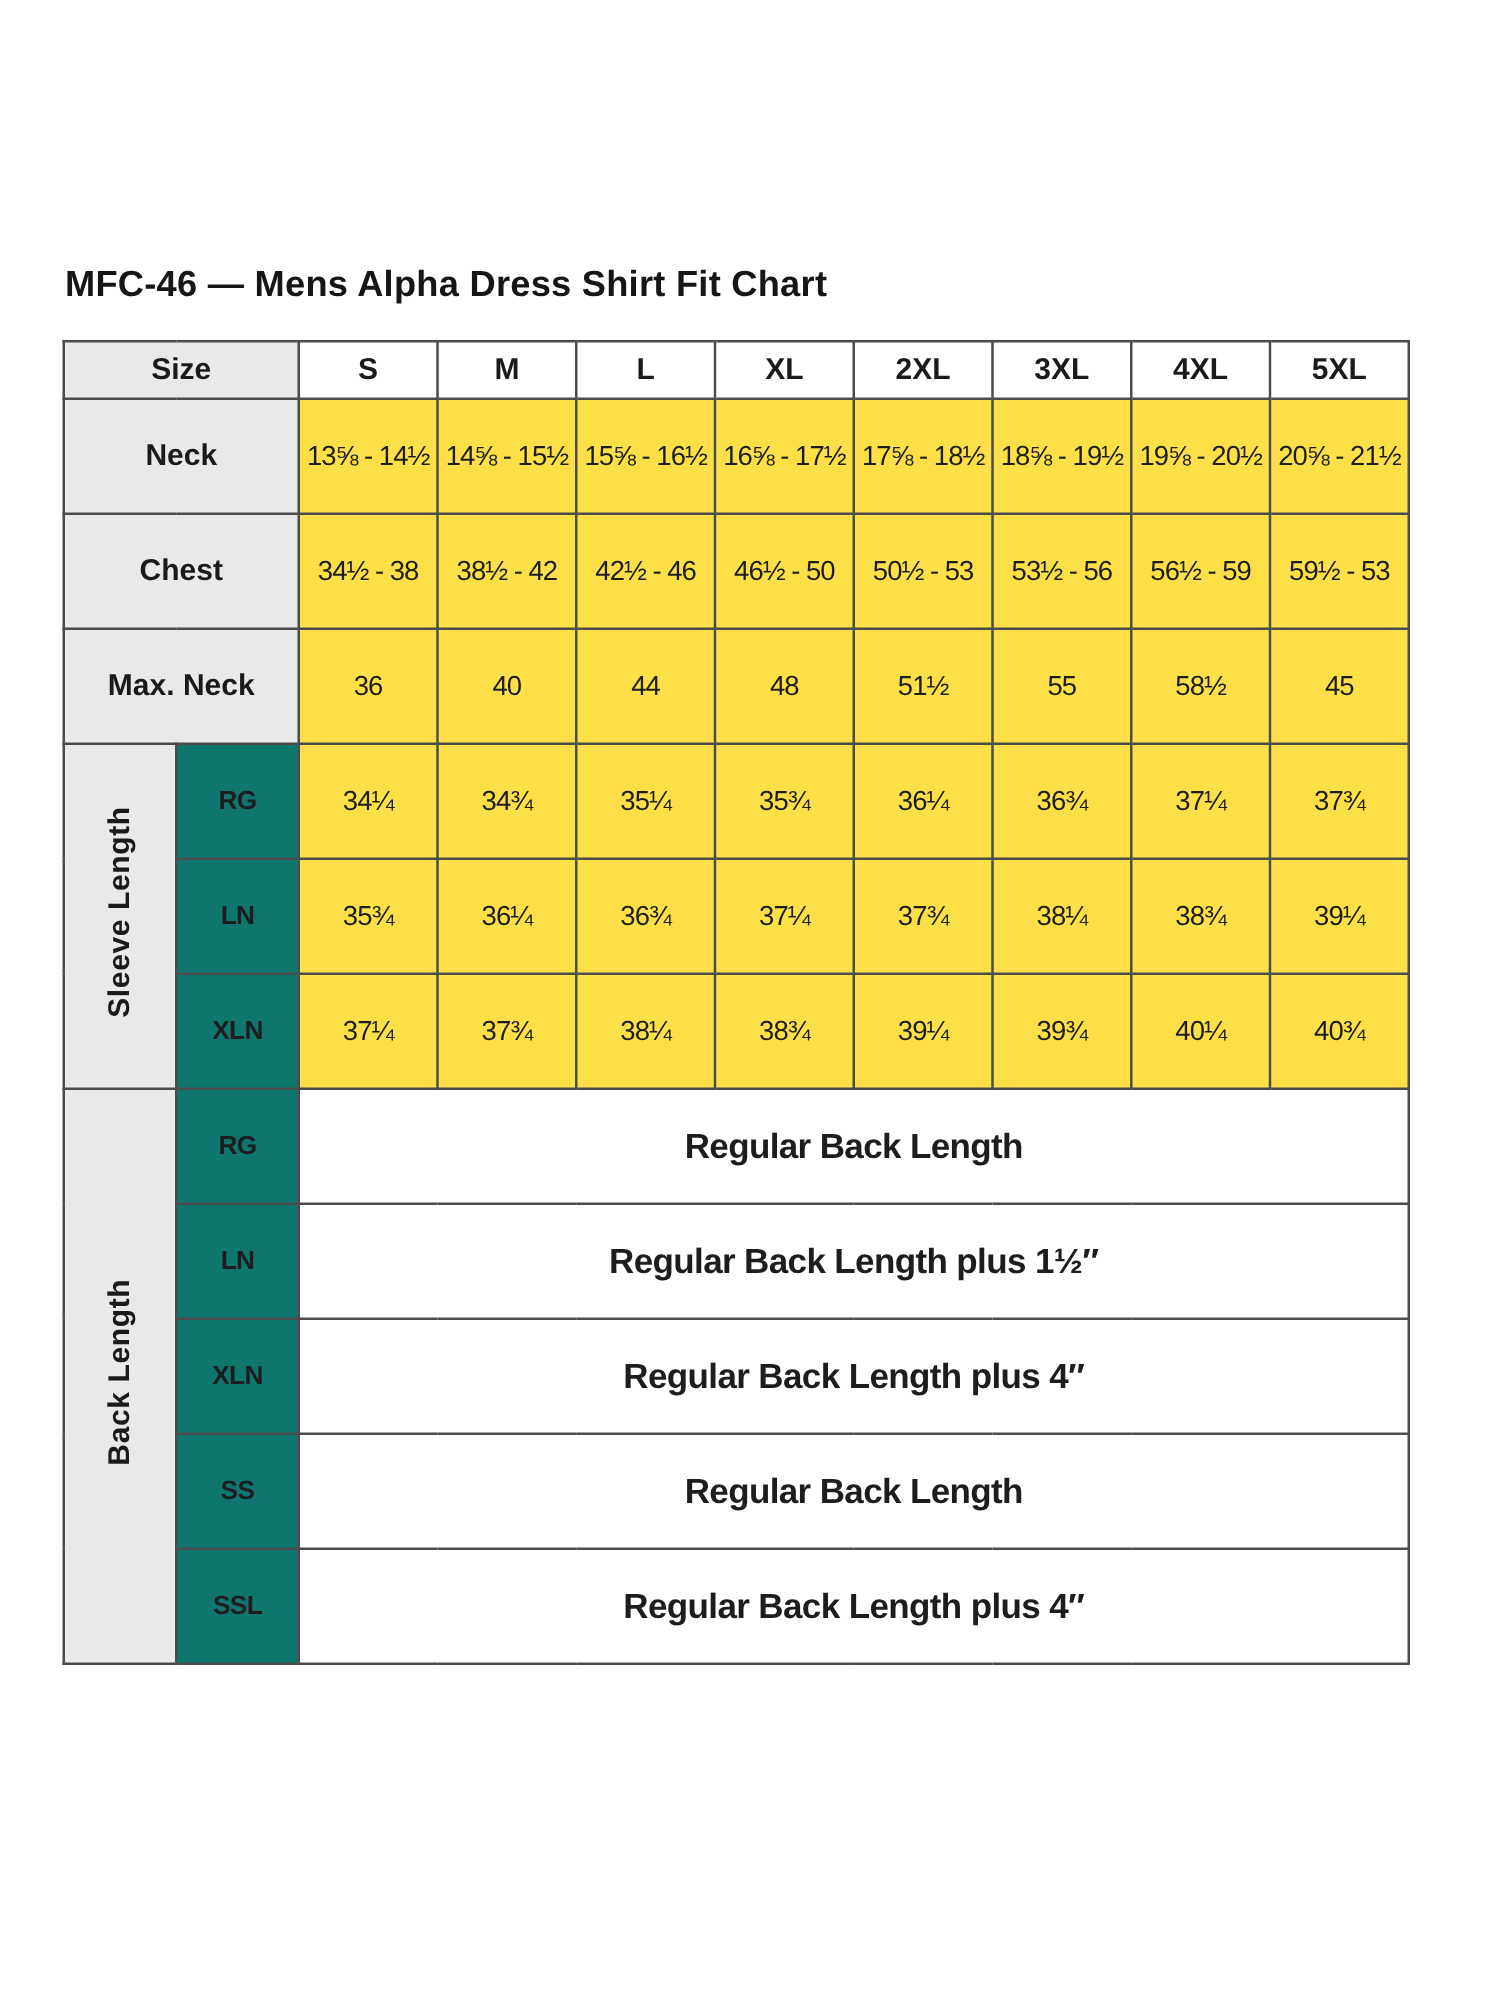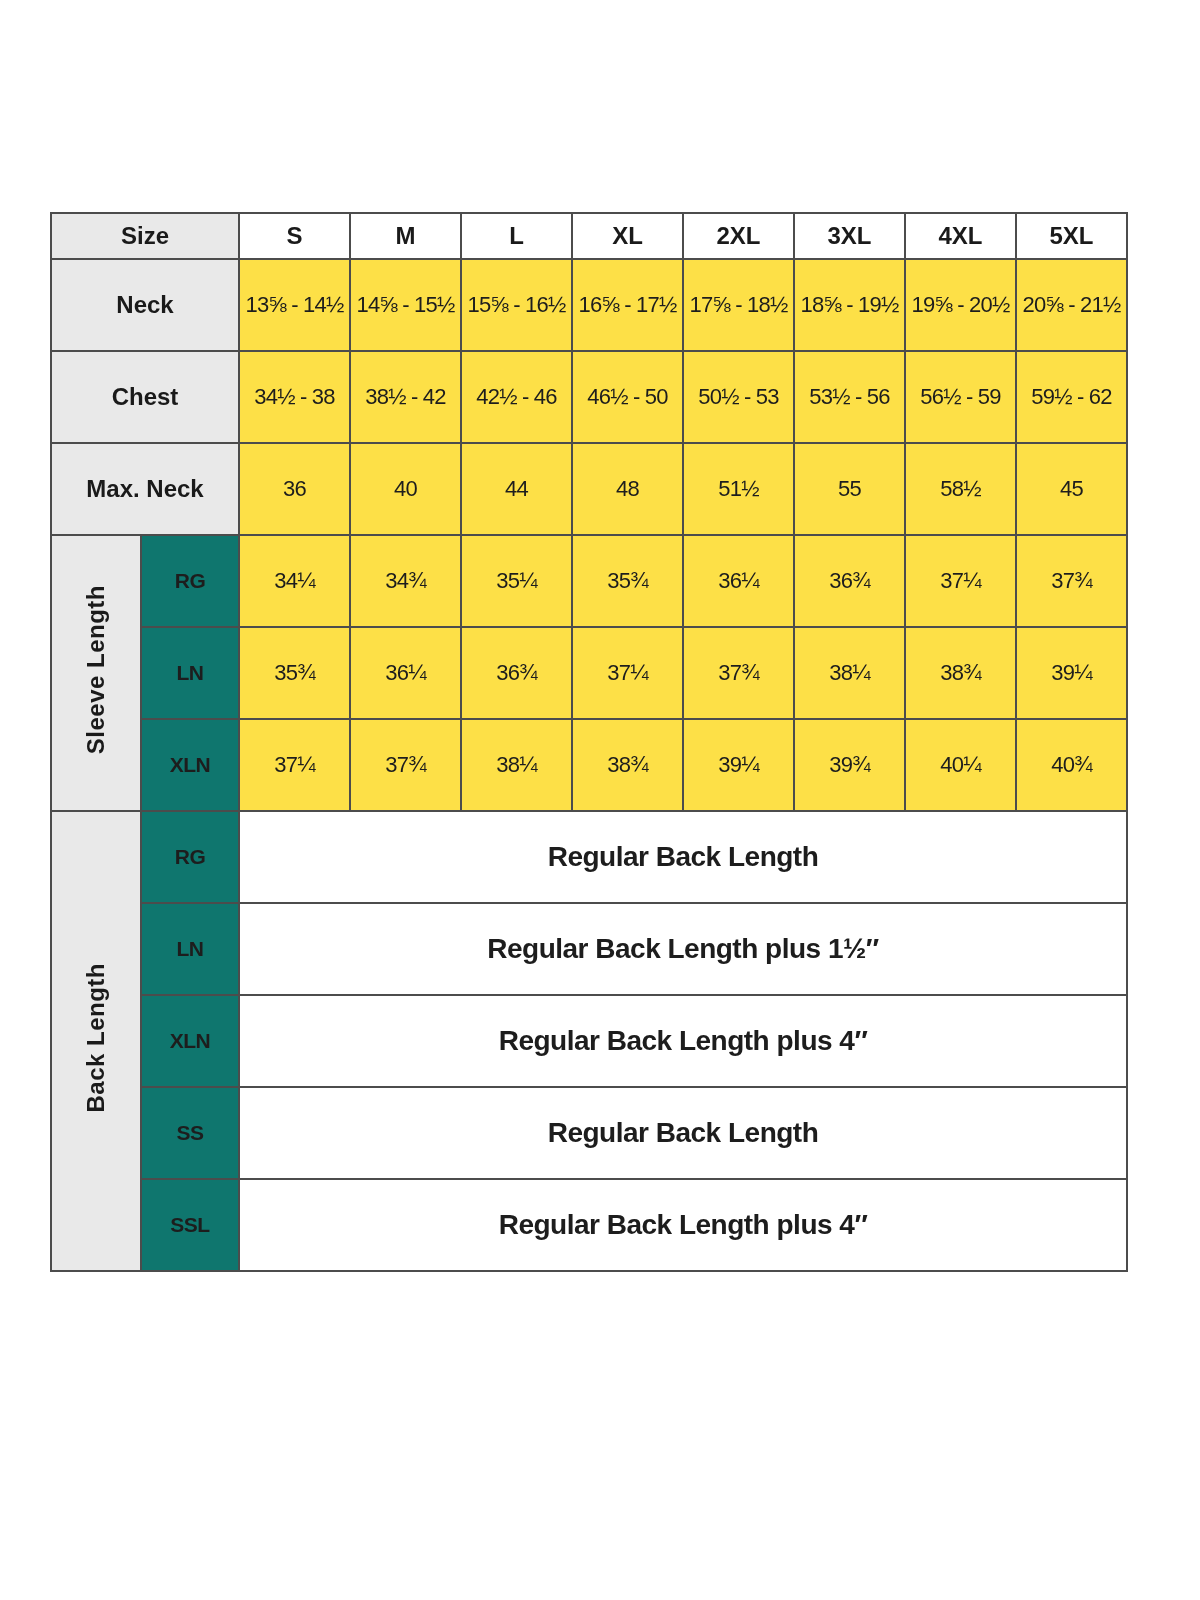--- a/index.html
+++ b/index.html
@@ -91,20 +91,21 @@
     font-size: 24px;
     letter-spacing: 0.5px;
     white-space: nowrap;
   }
 </style>
 </head>
 <body>
 
 <div class="page">
 
+  <h1 class="chart-title">MFC-46 — Mens Alpha Dress Shirt Fit Chart</h1>
 
   <table class="fit-chart">
     <colgroup>
       <col class="c-group">
       <col class="c-sub">
       <col class="c-size">
         <col class="c-size">
         <col class="c-size">
         <col class="c-size">
       <col class="c-size">
@@ -140,21 +141,21 @@
 
     <tr class="h-row">
       <th class="lbl" colspan="2">Chest</th>
       <td class="val">34½ - 38</td>
       <td class="val">38½ - 42</td>
       <td class="val">42½ - 46</td>
       <td class="val">46½ - 50</td>
       <td class="val">50½ - 53</td>
       <td class="val">53½ - 56</td>
       <td class="val">56½ - 59</td>
-      <td class="val">59½ - 62</td>
+      <td class="val">59½ - 53</td>
     </tr>
 
     <tr class="h-row">
       <th class="lbl" colspan="2">Max. Neck</th>
       <td class="val">36</td>
       <td class="val">40</td>
       <td class="val">44</td>
       <td class="val">48</td>
       <td class="val">51½</td>
       <td class="val">55</td>

